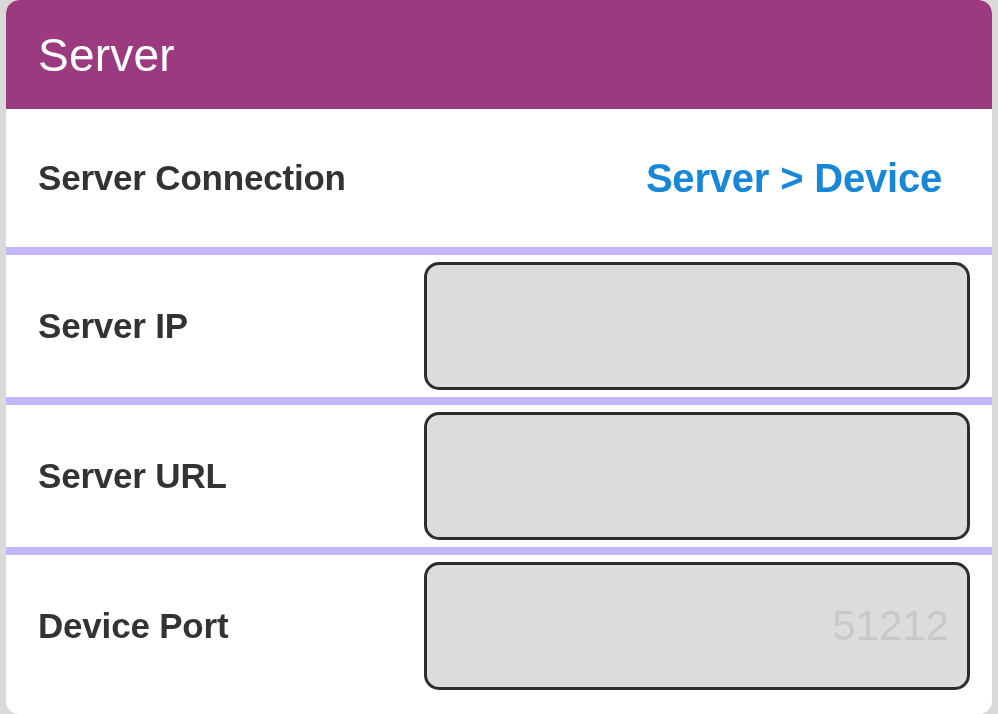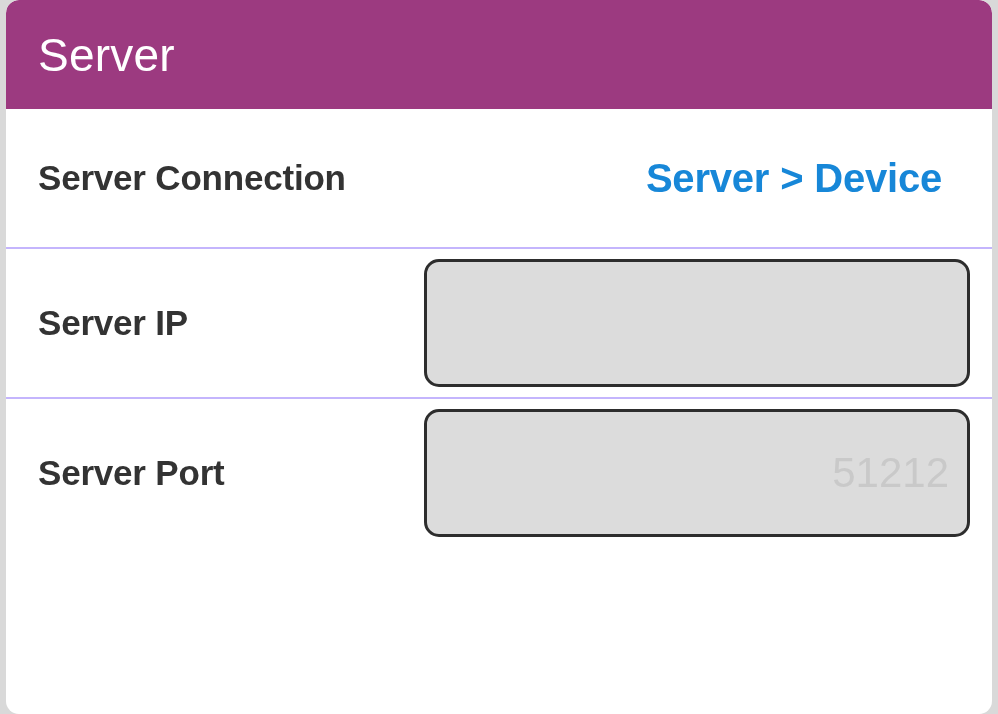--- a/index.html
+++ b/index.html
@@ -57,21 +57,21 @@
   .row {
     position: relative;
     display: flex;
     align-items: center;
     box-sizing: border-box;
     padding-left: 32px;
     padding-right: 22px;
     background: #ffffff;
   }
   .row + .row {
-    border-top: 2px solid #c4b5fd;
+    border-top: 8px solid #c4b5fd;
   }
   .row-connection { height: 138px; }
   .row-field      { height: 150px; }
 
   .row-label {
     color: #333333;
     font-size: 35px;
     font-weight: 700;
     letter-spacing: -0.2px;
     white-space: nowrap;
@@ -131,22 +131,28 @@
       <div class="row-value">Server &gt; Device</div>
     </div>
 
     <div class="row row-field">
       <div class="row-label">Server IP</div>
       <div class="field-wrap">
         <input class="text-input" type="text" placeholder="" style="">
       </div>
     </div>
 
+    <div class="row row-field">
+      <div class="row-label">Server URL</div>
+      <div class="field-wrap">
+        <input class="text-input" type="text" placeholder="" style="">
+      </div>
+    </div>
 
     <div class="row row-field">
-      <div class="row-label">Server Port</div>
+      <div class="row-label">Device Port</div>
       <div class="field-wrap">
         <input class="text-input" type="text" placeholder="51212" style="">
       </div>
     </div>
 
   </div>
 </div>
 
 </body></html>

